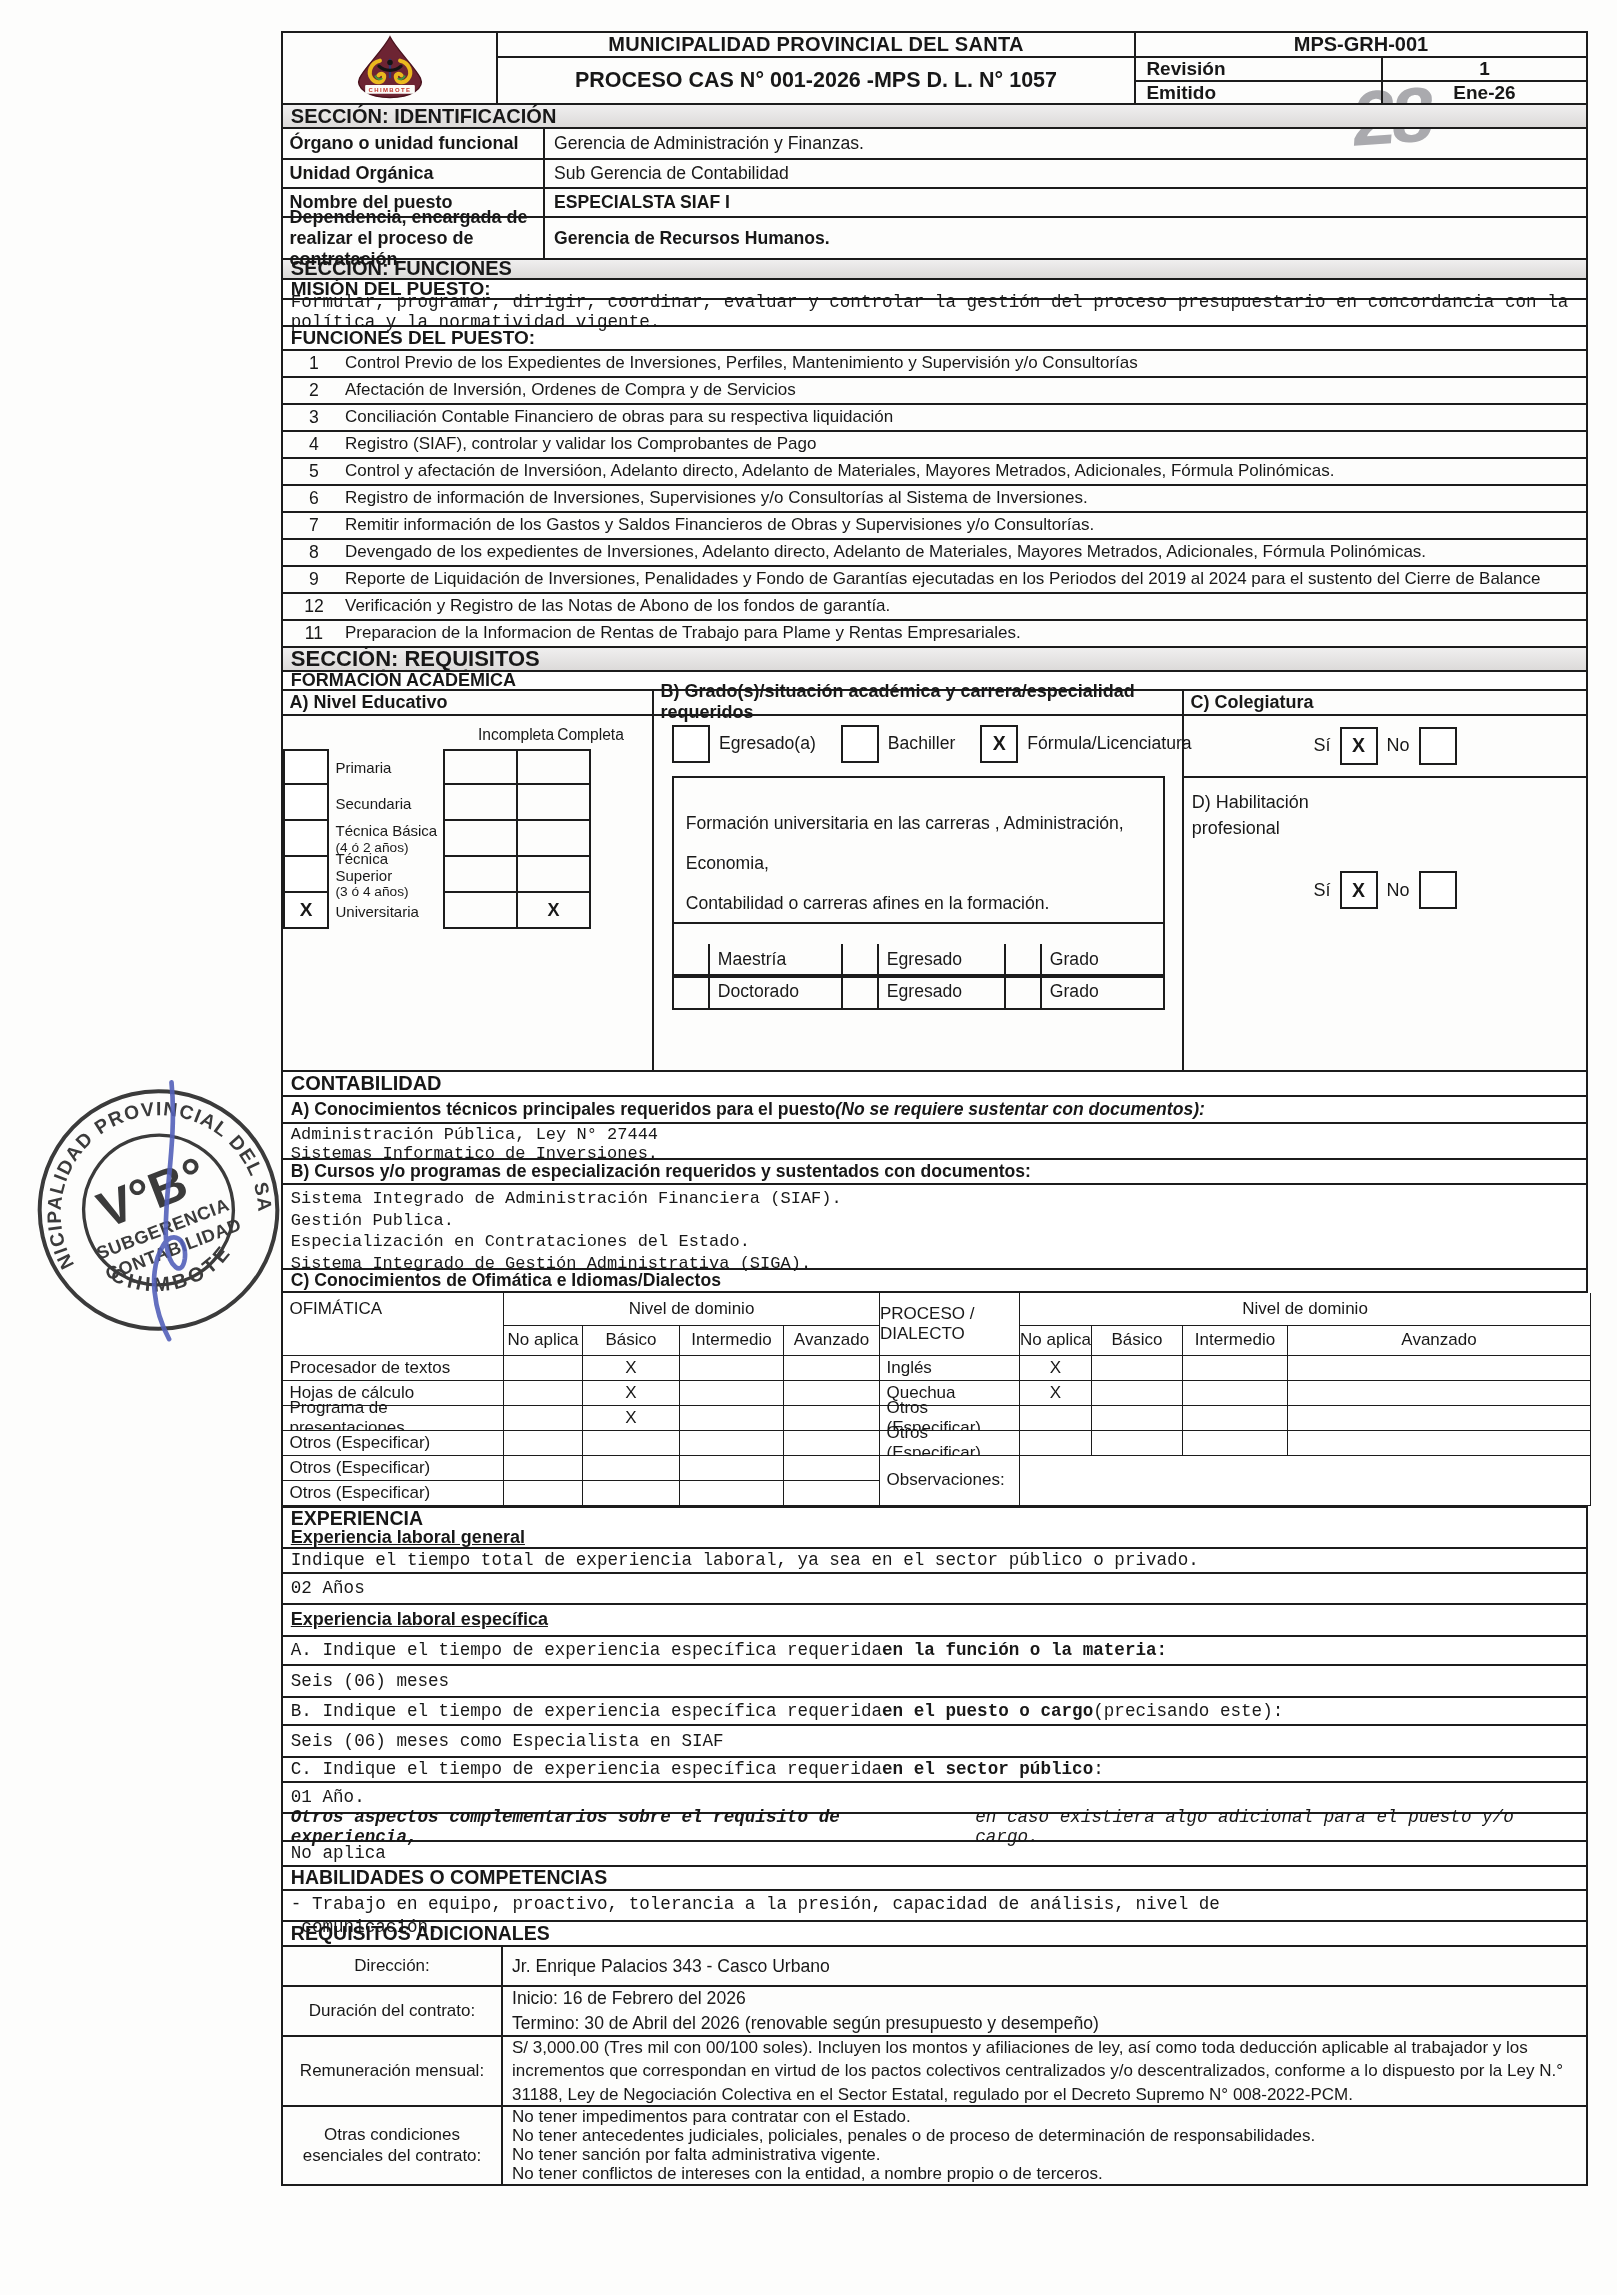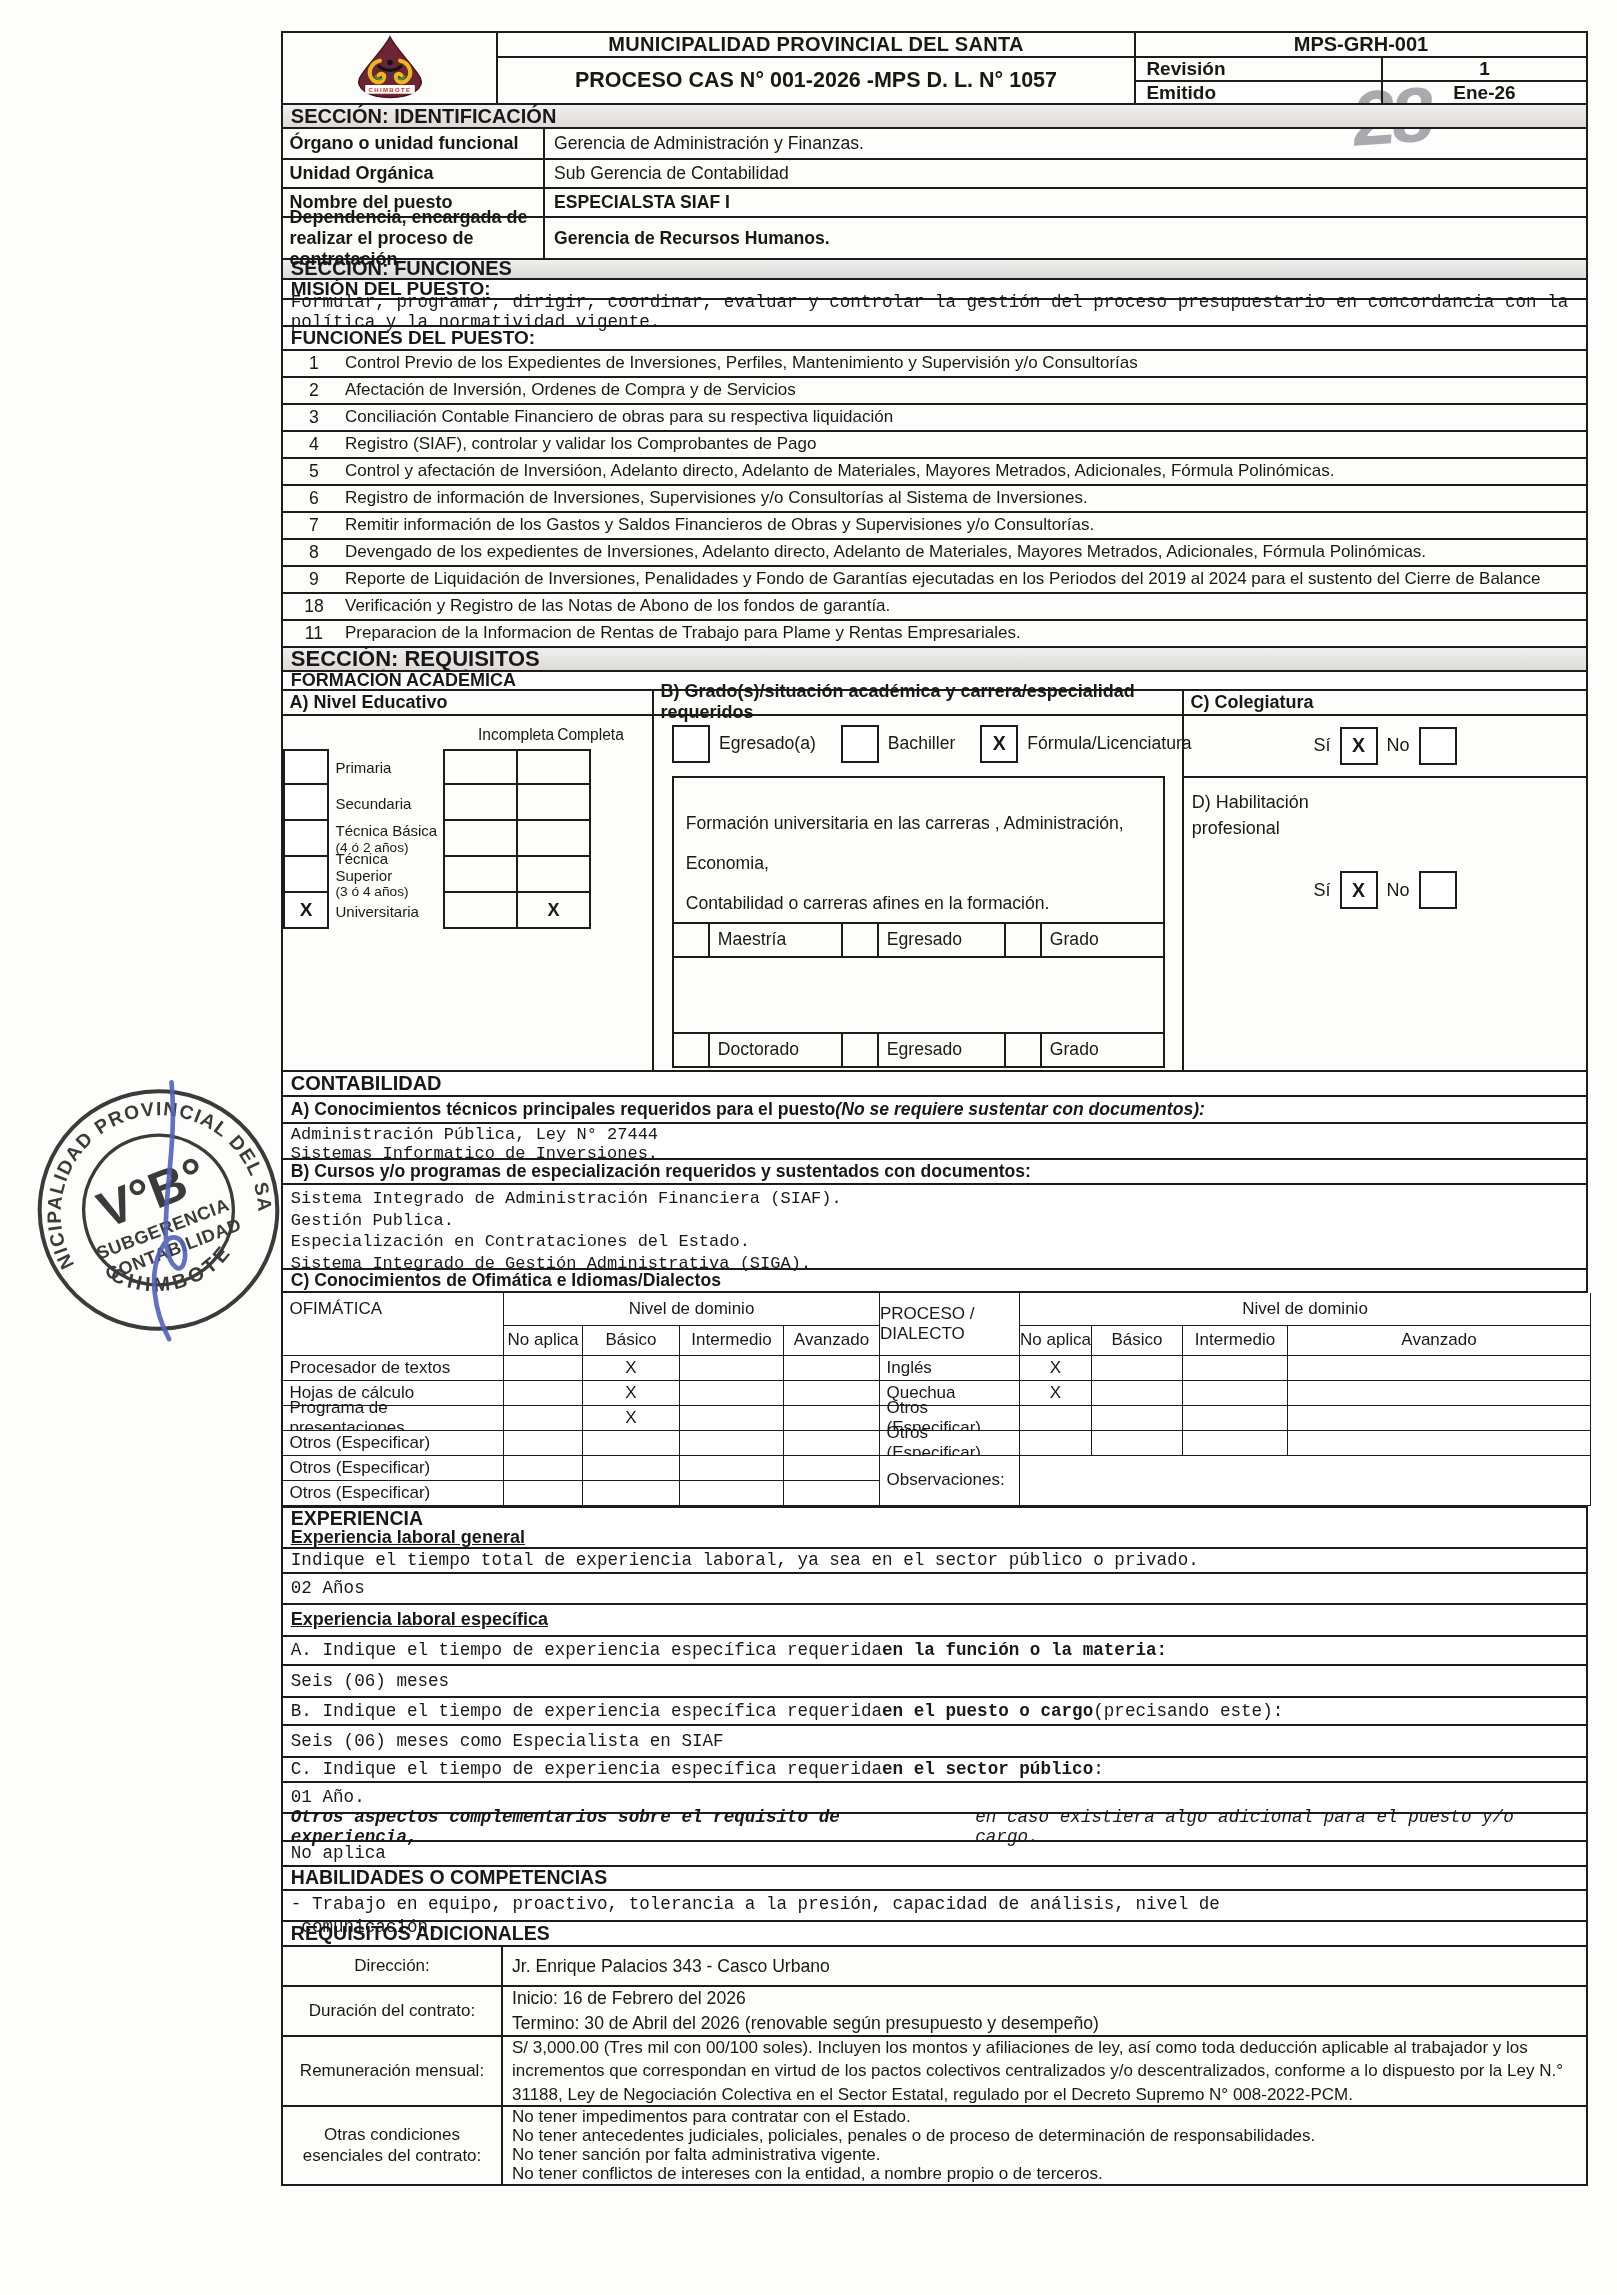--- a/index.html
+++ b/index.html
@@ -58,22 +58,22 @@
   .gcell{width:75px;border:2px solid #1c1c1c;margin-left:-2px;display:flex;align-items:center;justify-content:center;
          font-weight:700;font-size:18px;}
   .gcell.first{margin-left:0;}
 
   .gradoRow{display:flex;align-items:center;margin:9px 13px 0 18px;}
   .box{width:38px;height:38px;border:2px solid #1c1c1c;display:flex;align-items:center;justify-content:center;
        font-weight:700;font-size:19.5px;flex:none;background:#fff;}
   .gradoRow .lbl{font-size:17.6px;margin:0 25px 0 9px;}
   .bigbox{margin:13px 17px 0 18px;height:148px;border:2px solid #1c1c1c;padding:25px 11.7px 0;
           font-size:17.6px;line-height:40px;white-space:pre-line;}
-  .pgbox{margin:0 17px 0 18px;height:146px;border:2px solid #1c1c1c;border-top-width:2px;margin-top:-2px;
-         display:flex;flex-direction:column;justify-content:space-between;gap:12px;}
+  .pgbox{margin:0 17px 0 18px;height:88px;border:2px solid #1c1c1c;border-top-width:2px;margin-top:-2px;
+         display:flex;flex-direction:column;justify-content:flex-end;}
   .pgrow{display:flex;height:34px;border-bottom:2px solid #1c1c1c;border-top:2px solid #1c1c1c;margin:-2px 0;}
   .pgrow:first-child{margin-top:0;border-top:none;}
   .pgrow:last-child{margin-bottom:0;border-bottom:none;}
   .pgrow .pc{border-right:2px solid #1c1c1c;display:flex;align-items:center;padding-left:7.8px;font-size:17.6px;}
   .pgrow .pcb{width:36px;flex:none;border-right:2px solid #1c1c1c;}
   .pgrow .p1{width:133px;} .pgrow .p2{width:127px;} .pgrow .p3{flex:1;border-right:none;}
 
   .siNoRow{display:flex;align-items:center;justify-content:center;font-size:18px;gap:9px;}
   .colGroup1{height:62px;border-bottom:2px solid #1c1c1c;display:flex;align-items:center;justify-content:center;}
   .dLabel{padding:11.7px 0 0 7.8px;font-weight:400;font-size:18px;max-width:182px;line-height:26px;}
@@ -195,21 +195,21 @@
       </div>
     <div class="fitem">
         <div class="n">8</div>
         <div class="t">Devengado de los expedientes de Inversiones, Adelanto directo, Adelanto de Materiales, Mayores Metrados, Adicionales, Fórmula Polinómicas.</div>
       </div>
     <div class="fitem">
         <div class="n">9</div>
         <div class="t">Reporte de Liquidación de Inversiones, Penalidades y Fondo de Garantías ejecutadas en los Periodos del 2019 al 2024 para el sustento del Cierre de Balance</div>
       </div>
     <div class="fitem">
-        <div class="n">18</div>
+        <div class="n">12</div>
         <div class="t">Verificación y Registro de las Notas de Abono de los fondos de garantía.</div>
       </div>
     <div class="fitem">
         <div class="n">11</div>
         <div class="t">Preparacion de la Informacion de Rentas de Trabajo para Plame y Rentas Empresariales.</div>
       </div>
 
     <div class="secbar" style="font-size:22px">SECCIÓN: REQUISITOS</div>
     <div class="whdr" style="height:21px;font-size:18px">FORMACIÓN ACADÉMICA</div>
 

